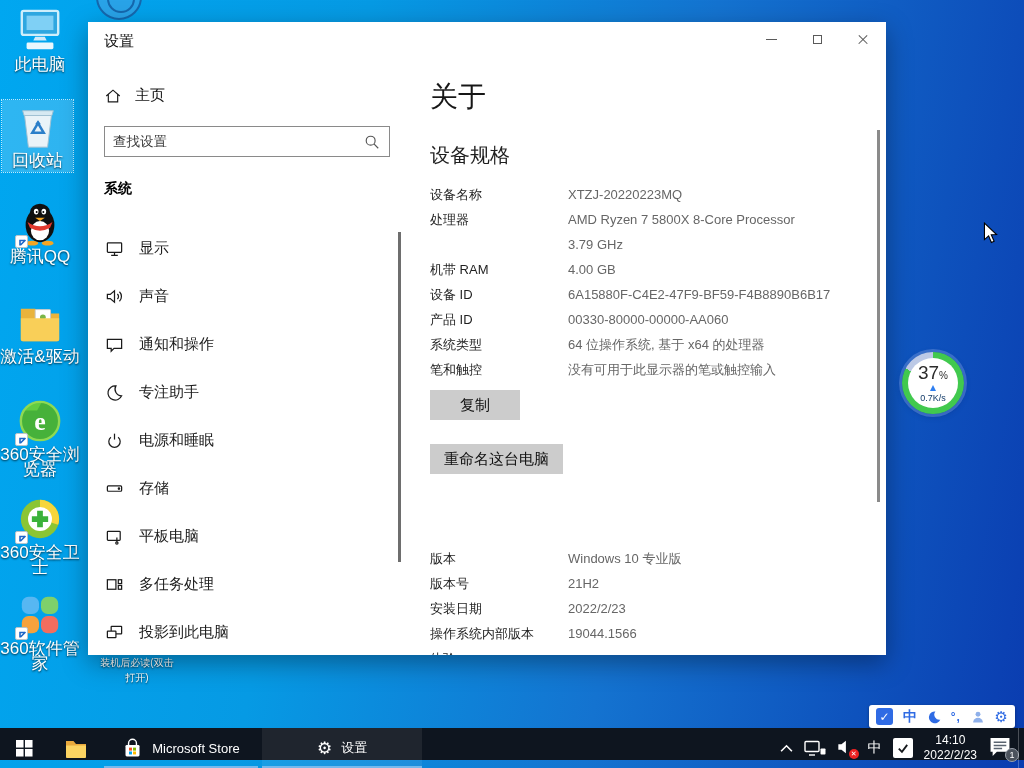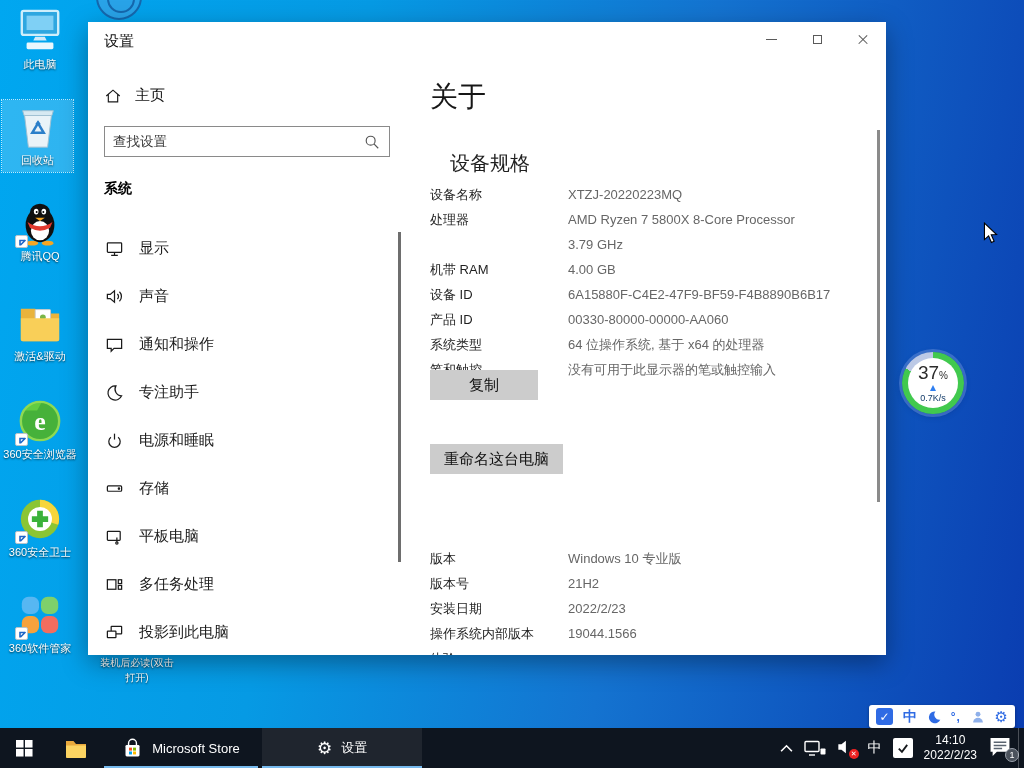--- a/index.html
+++ b/index.html
@@ -4,21 +4,21 @@
 <style>
   * { margin:0; padding:0; box-sizing:border-box; }
   html,body { width:1024px; height:768px; overflow:hidden; cursor:default;
               font-family:"Liberation Sans","DejaVu Sans",sans-serif; }
   .stage { position:absolute; top:0; left:0; width:1024px; height:768px; overflow:hidden;
            background:linear-gradient(100deg,#00a7f0 0%, #069ae4 32%, #1473d0 62%, #0a3cb0 100%); }
 
   
   .dicon { position:absolute; width:80px; text-align:center; z-index:1; }
   .dicon .img { position:relative; width:46px; height:46px; margin:0 auto 3px; }
-  .dicon .lbl { color:#fff; font-size:11px; line-height:15px;
+  .dicon .lbl { color:#fff; font-size:17px; line-height:15px;
                 text-shadow:0 1px 2px rgba(0,0,0,.75); }
   .dicon.selected { background:rgba(255,255,255,.18); outline:1px dotted rgba(255,255,255,.75); }
   .shortcut-badge { position:absolute; left:-2px; bottom:-2px; width:13px; height:13px;
                     background:#fff; border:1px solid #b8c4cc; border-radius:2px; }
   .shortcut-badge svg { position:absolute; left:1px; top:1px; }
   .readme-label { position:absolute; left:98px; top:655px; width:78px; z-index:1;
                   color:#fff; font-size:10px; line-height:15px; text-align:center;
                   text-shadow:0 1px 2px rgba(0,0,0,.75); }
   .arc-icon { position:absolute; left:96px; top:-26px; width:46px; height:46px; z-index:1;
               border-radius:50%; background:#29a3e8; border:2px solid #1568ae; }
@@ -52,31 +52,31 @@
   .nav { position:absolute; left:0; top:206px; width:312px; display:flex; flex-direction:column; gap:8px; }
   .nav-item { height:40px; display:flex; align-items:center; gap:15px; padding-left:17px;
               font-size:15px; color:#1b1b1b; }
   .nav-item svg { flex:none; }
   .side-scroll { position:absolute; left:310px; top:210px; width:3px; height:330px; background:#6e6e6e; }
 
   
   .main { position:absolute; left:342px; top:0; width:446px; height:633px; overflow:hidden; }
   .page-title { position:absolute; left:0; top:56px; font-size:28px; font-weight:300; color:#161616; }
   .sec-head { font-size:20px; color:#1f1f1f; }
-  .sec-device { position:absolute; left:0; top:128px;margin-left:20px; }
+  .sec-device { position:absolute; left:0; top:120px; }
   .sec-windows { position:absolute; left:0; top:484px; }
   .rows { position:absolute; left:0; width:440px; }
   .rows-device { top:160px; }
   .rows-windows { top:524px; }
   .spec-row { display:flex; font-size:13px; line-height:25px; }
   .spec-label { width:138px; flex:none; color:#1f1f1f; }
   .spec-value { color:#666; white-space:pre-line; max-width:300px; }
   .btn { position:absolute; height:30px; background:#cccccc; border:0; font-size:15px; color:#111;
          font-family:inherit; padding:0 14px; }
-  .btn-copy { left:0; top:348px; width:108px; }
+  .btn-copy { left:0; top:368px; width:90px; }
   .btn-rename { left:0; top:422px; }
   .main-scroll { position:absolute; left:789px; top:108px; width:3px; height:372px; background:#8a8a8a; z-index:3; }
 
   
   .widget { position:absolute; left:902px; top:352px; width:62px; height:62px; border-radius:50%;
             z-index:3; background:conic-gradient(#41c94e 0 298deg, #bcc9e6 298deg 360deg);
             box-shadow:0 0 0 3px rgba(110,150,225,.45), 0 2px 6px rgba(0,30,90,.35); }
   .widget-inner { position:absolute; inset:6px; border-radius:50%; background:#fff;
                   display:flex; flex-direction:column; align-items:center; justify-content:center; }
   .w-pct { font-size:19px; color:#2b2b2b; line-height:19px; }
@@ -89,21 +89,21 @@
   .imebar { position:absolute; left:869px; top:705px; width:146px; height:23px; z-index:3;
             background:#fff; border-radius:3px; display:flex; align-items:center;
             justify-content:space-between; padding:0 7px; box-shadow:0 1px 3px rgba(0,0,0,.4); }
   .ime-logo { width:17px; height:17px; background:#2f6be4; border-radius:3px; color:#fff;
               font-size:12px; font-weight:bold; display:flex; align-items:center; justify-content:center; }
   .ime-mode { font-size:14px; font-weight:bold; color:#2f6be4; }
   .ime-punct { font-size:12px; font-weight:bold; color:#2f6be4; letter-spacing:1px; }
   .ime-gear { font-size:15px; color:#2f6be4; line-height:1; }
 
   
-  .taskbar { position:absolute; left:0; top:728px; width:1024px; height:40px; background:#0e151f; z-index:4; }
+  .taskbar { position:absolute; left:0; top:728px; width:1024px; height:32px; background:#0e151f; z-index:4; }
   .tb-btn { position:absolute; top:0; height:40px; display:flex; align-items:center; justify-content:center; }
   .tb-start { left:0; width:48px; }
   .tb-explorer { left:52px; width:48px; }
   .task-app { gap:9px; font-size:13px; color:#fff; }
   .task-store { left:104px; width:154px; }
   .task-settings { left:262px; width:160px; background:rgba(255,255,255,.07); }
   .task-app .underline { position:absolute; left:0; bottom:0; width:100%; height:2px; background:#76b9ed; }
   .task-gear { font-size:17px; color:#fff; line-height:1; }
   .tray { position:absolute; right:10px; top:0; height:40px; display:flex; align-items:center; gap:11px; }
   .tray-ime-mode { color:#fff; font-size:14px; }

